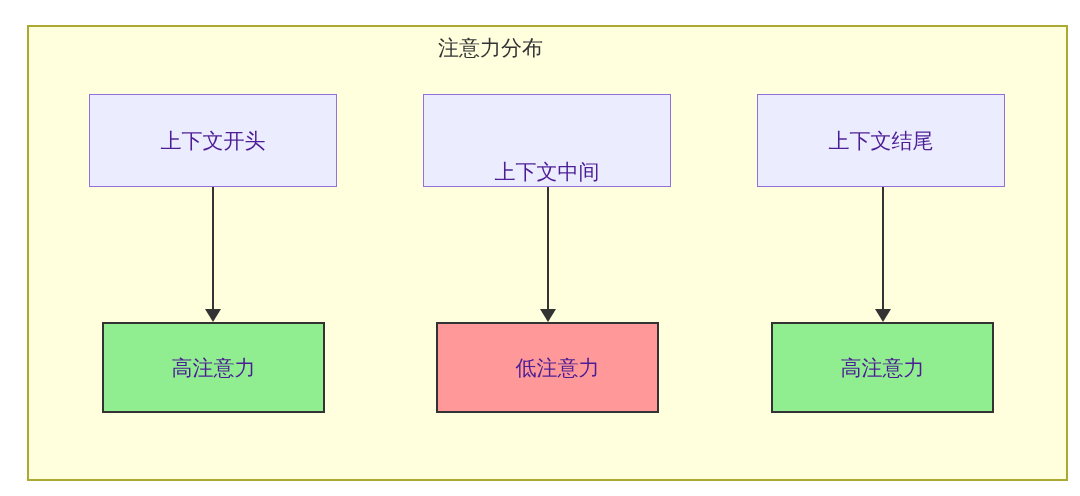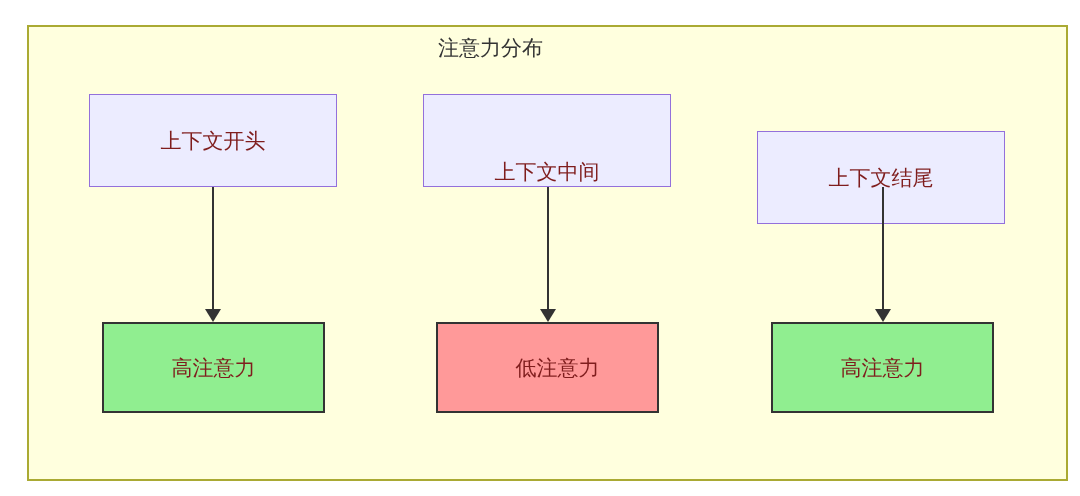--- a/index.html
+++ b/index.html
@@ -39,42 +39,42 @@
   }
 
   
   .node {
     position: absolute;
     box-sizing: border-box;
     display: flex;
     align-items: center;
     justify-content: center;
     font-size: 21px;
-    color: #7f1d1d;
+    color: #4c1d95;
     text-align: center;
   }
   .source {
     top: 94px;
     width: 248px;
     height: 93px;
     background: #ececff;
     border: 1.5px solid #9370db;
   }
   .result {
     top: 322px;
     width: 223px;
     height: 91px;
     border: 2.5px solid #333333;
   }
   .level-high { background: #90ee90; text-align: center; }
   .level-low  { background: #ff9999; padding-left: 20px; }
 
   .s0 { left: 89px; }
   .s1 { left: 423px; align-items: flex-end; }
-  .s2 { left: 757px; margin-top: 37px; }
+  .s2 { left: 757px; }
   .r0 { left: 102px; }
   .r1 { left: 436px; }
   .r2 { left: 771px; }
 
   
   .edge {
     position: absolute;
     top: 187px;
     width: 16px;
     height: 135px;

